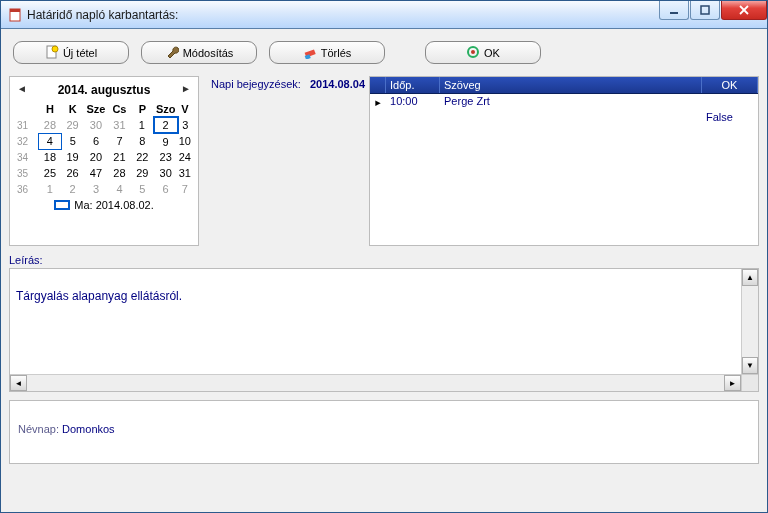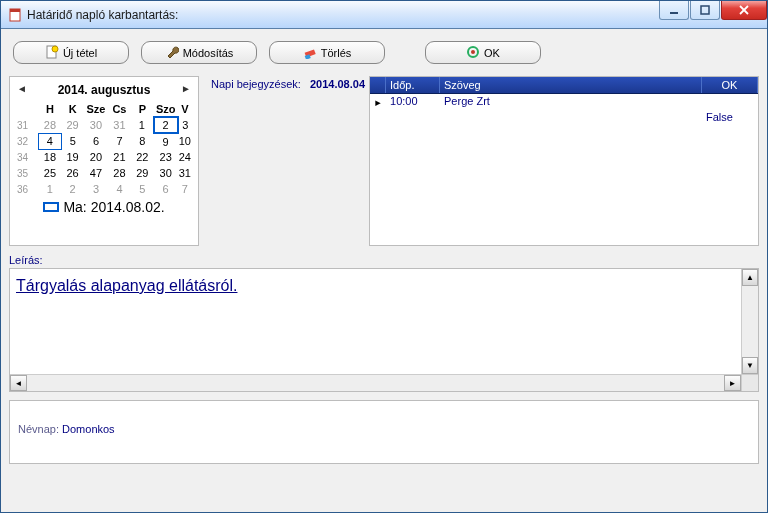--- a/index.html
+++ b/index.html
@@ -24,42 +24,42 @@
   .cal-head { text-align:center; font-weight:bold; font-size:12px; margin-bottom:4px; position:relative; }
   .cal-nav { position:absolute; top:0; width:12px; height:12px; font-size:10px; color:#333; cursor:pointer; }
   .cal-nav.l { left:0; } .cal-nav.r { right:0; }
   .cal table { width:100%; border-collapse:collapse; font-size:11px; }
   .cal th, .cal td { text-align:center; height:16px; width:14%; }
   .cal th { font-weight:bold; }
   .cal td.dim { color:#999; }
   .cal td.sel { border:1px solid #005bcc; }
   .cal td.today { border:2px solid #005bcc; }
   .cal td.wk { color:#999; font-size:10px; text-align:left; width:14px; }
-  .cal .foot { text-align:center; margin-top:2px; font-size:14px; display:flex; align-items:center; justify-content:center; gap:4px; }
+  .cal .foot { text-align:center; margin-top:2px; font-size:11px; display:flex; align-items:center; justify-content:center; gap:4px; }
   .cal .todaybox { display:inline-block; width:16px; height:10px; border:2px solid #005bcc; }
   .entries { flex:1; display:flex; flex-direction:row; }
   .entries-label { color:#000080; padding:2px 4px; }
   .entries-label .date { font-weight:bold; margin-left:6px; }
   .grid { flex:1; border:1px solid #bcbcbc; background:#fff; }
   .grid-head { background:linear-gradient(#2a4fb8,#1b3890); color:#fff; font-weight:normal; display:flex; height:17px; border-bottom:1px solid #0a1f5a; }
   .gh { border-right:1px solid #4a6fc8; padding:1px 4px; display:flex; align-items:center; }
   .gh.ind { width:16px; border-right:1px solid #4a6fc8; }
   .gh.time { width:54px; }
   .gh.text { flex:1; }
   .gh.ok { width:56px; justify-content:center; }
   .grid-row { display:flex; height:17px; color:#000080; }
   .gc { padding:1px 4px; }
   .gc.ind { width:16px; color:#000; display:flex; align-items:center; justify-content:center; }
   .gc.time { width:54px; }
   .gc.text { flex:1; }
   .gc.ok { width:56px;margin-top:16px; }
   .desc-section { margin-top:8px; }
   .desc-label { color:#000080; margin-bottom:2px; }
   .desc-box { border:1px solid #bcbcbc; background:#fff; height:124px; position:relative; overflow:hidden; }
-  .desc-text { color:#000080; padding:8px 6px; font-size:16px;text-decoration:underline; }
+  .desc-text { color:#000080; padding:20px 6px; font-size:12px; }
   .vscroll { position:absolute; right:0; top:0; width:17px; bottom:17px; background:#eee; border-left:1px solid #ccc; }
   .vscroll .arr { height:17px; background:linear-gradient(#fdfdfd,#d8d8d8); border:1px solid #aaa; display:flex; align-items:center; justify-content:center; font-size:8px; }
   .hscroll { position:absolute; left:0; right:0; bottom:0; height:17px; background:#eee; border-top:1px solid #ccc; display:flex; }
   .hscroll .arr { width:17px; background:linear-gradient(#fdfdfd,#d8d8d8); border:1px solid #aaa; display:flex; align-items:center; justify-content:center; font-size:8px; }
   .hscroll .track { flex:1; }
   .info { margin-top:8px; border:1px solid #bcbcbc; background:#fff; padding:22px 8px; }
   .info-row { color:#000080; margin-bottom:6px; }
   .info-row .lbl { color:#5a5a8c; }
 </style>
 </head>

